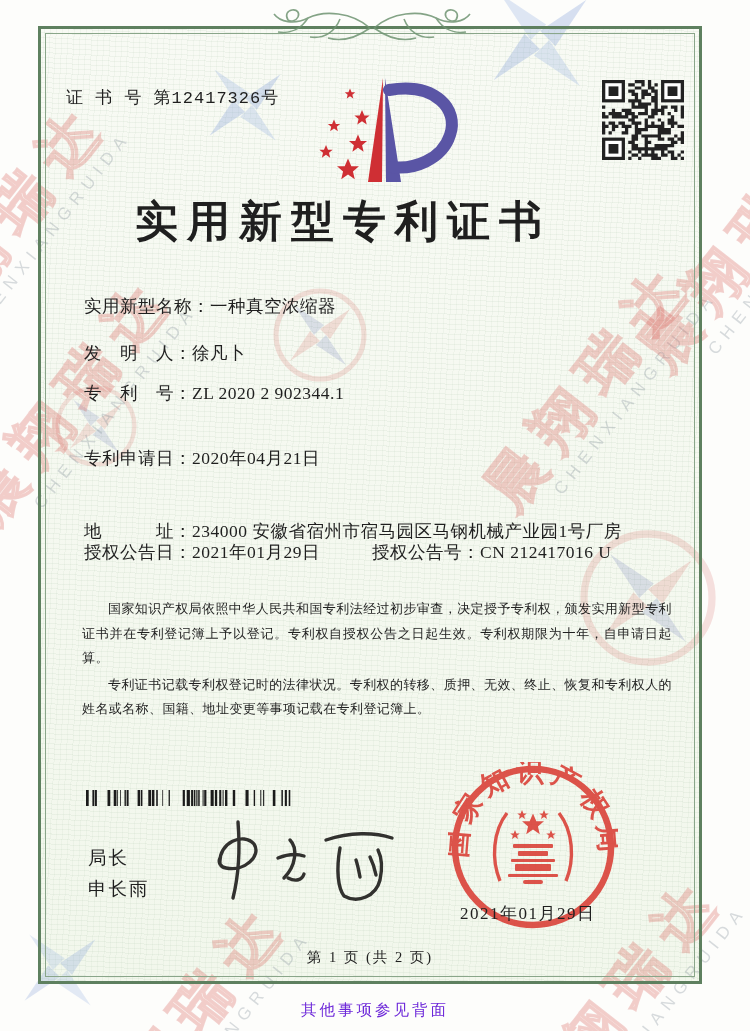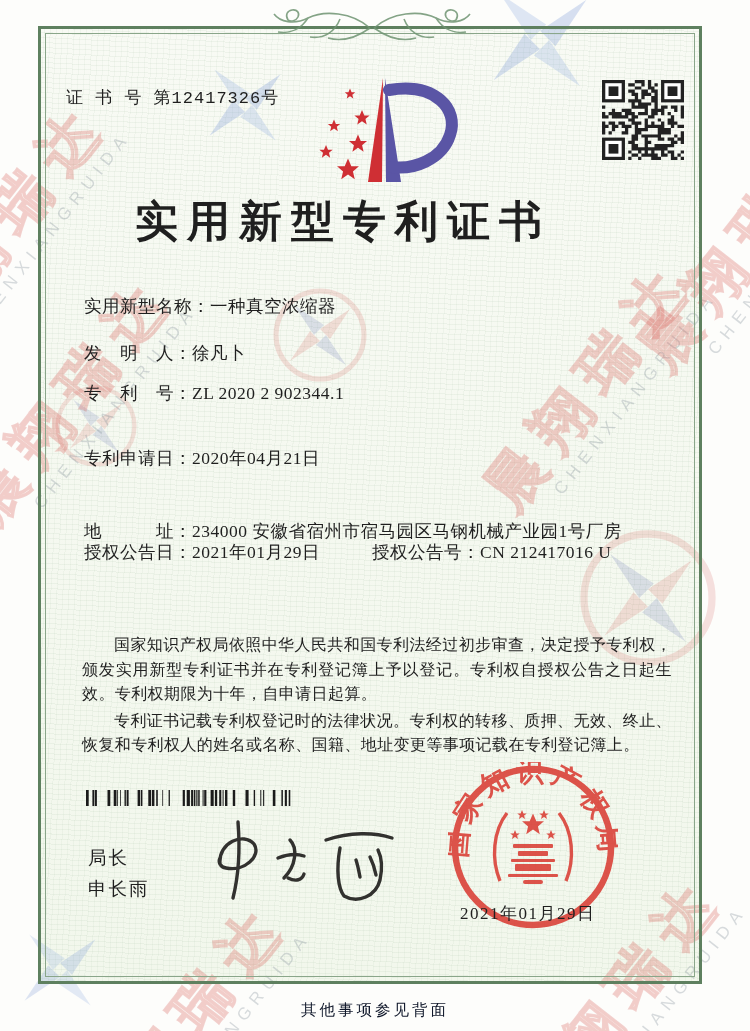--- a/index.html
+++ b/index.html
@@ -27,26 +27,26 @@
   .frame-inner{position:absolute;left:4px;top:4px;right:4px;bottom:4px;border:1px solid #8aa68a;}
   .ornament{position:absolute;left:252px;top:6px;z-index:3;}
 
   .content{position:absolute;inset:0;z-index:3;}
   .abs{position:absolute;}
 
   .cert-no{left:66px;top:86px;font-size:17px;letter-spacing:1px;font-family:Liberation Mono, monospace;}
   .title{left:0;top:193px;width:686px;text-align:center;font-size:43px;font-weight:700;letter-spacing:9px;}
   .row{left:84px;font-size:17.5px;letter-spacing:.5px;white-space:nowrap;text-align:right;}
   .grant-no{position:absolute;left:288px;top:0;white-space:nowrap;}
-  .paras{left:82px;top:597px;width:590px;font-size:16px;line-height:24.5px;letter-spacing:.4px;text-align:justify;margin-top:36px;}
+  .paras{left:82px;top:597px;width:590px;font-size:13px;line-height:24.5px;letter-spacing:.4px;text-align:justify;}
   .paras p{margin:0 0 2px 0;text-indent:2em;}
   .signer{left:88px;top:843px;font-size:18.5px;line-height:31px;letter-spacing:2px;}
   .seal-date{left:460px;top:902px;font-size:17px;letter-spacing:1.5px;z-index:4;}
   .page-no{left:38px;top:948px;width:664px;text-align:center;font-size:14.5px;letter-spacing:2px;}
-  .back-note{left:0;top:1000px;width:750px;text-align:center;font-size:15.5px;letter-spacing:3px;color:#0f172a;}
+  .back-note{left:0;top:1000px;width:750px;text-align:center;font-size:15.5px;letter-spacing:3px;color:#6d28d9;}
 </style>
 </head>
 <body>
 
 <div class="page">
 
   <div class="paper"></div>
 
   <svg width="0" height="0" style="position:absolute">
     <defs>
@@ -223,15 +223,16 @@
           <rect x="-25" y="27" width="50" height="3" rx="1"></rect>
           <rect x="-10" y="33" width="20" height="4" rx="2"></rect>
           <path d="M-33,34 C-42,12 -40,-16 -26,-34" stroke="#d9372e" stroke-width="3.4" fill="none"></path>
           <path d="M33,34 C42,12 40,-16 26,-34" stroke="#d9372e" stroke-width="3.4" fill="none"></path>
         </g>
       </g>
     </svg>
 
     <div class="abs seal-date">2021年01月29日</div>
 
+    <div class="abs page-no">第 1 页 (共 2 页)</div>
     <div class="abs back-note">其他事项参见背面</div>
   </div>
 </div>
 
 </body></html>

